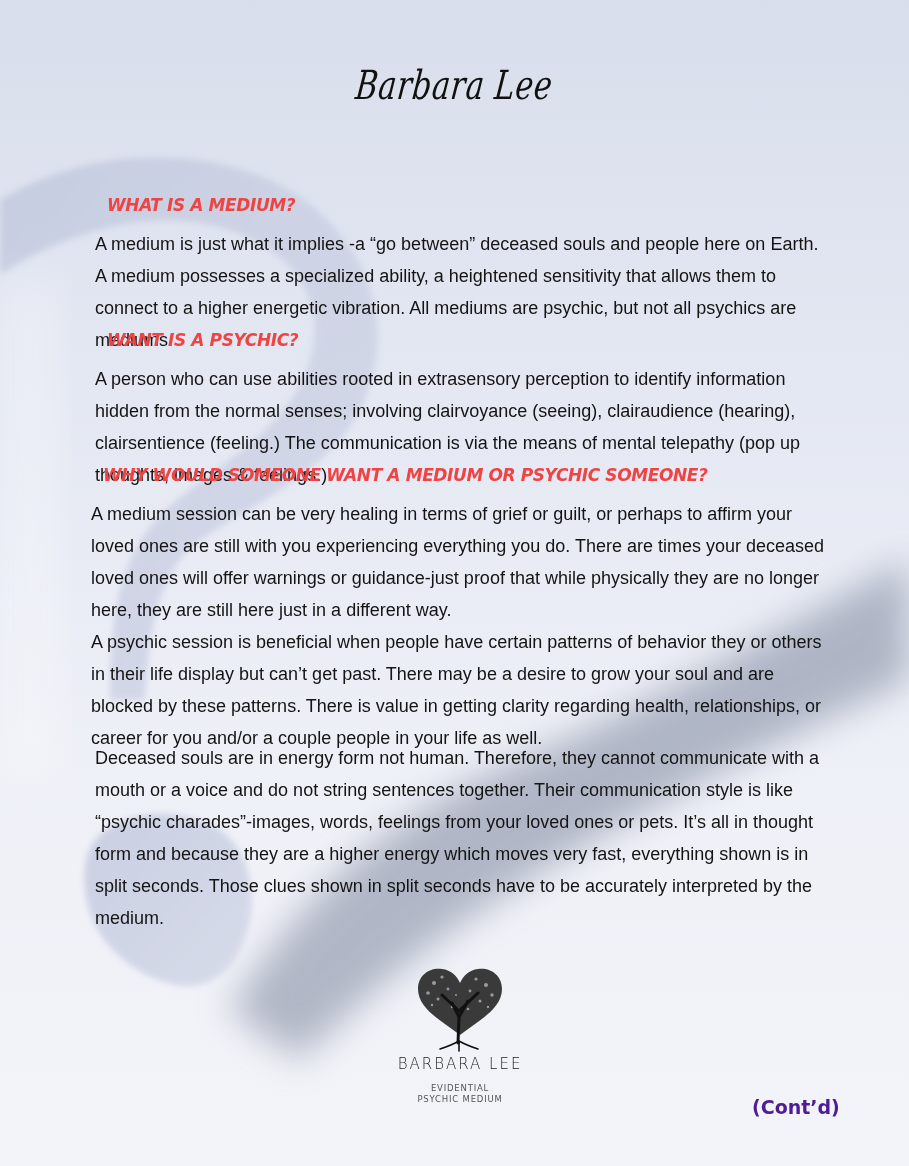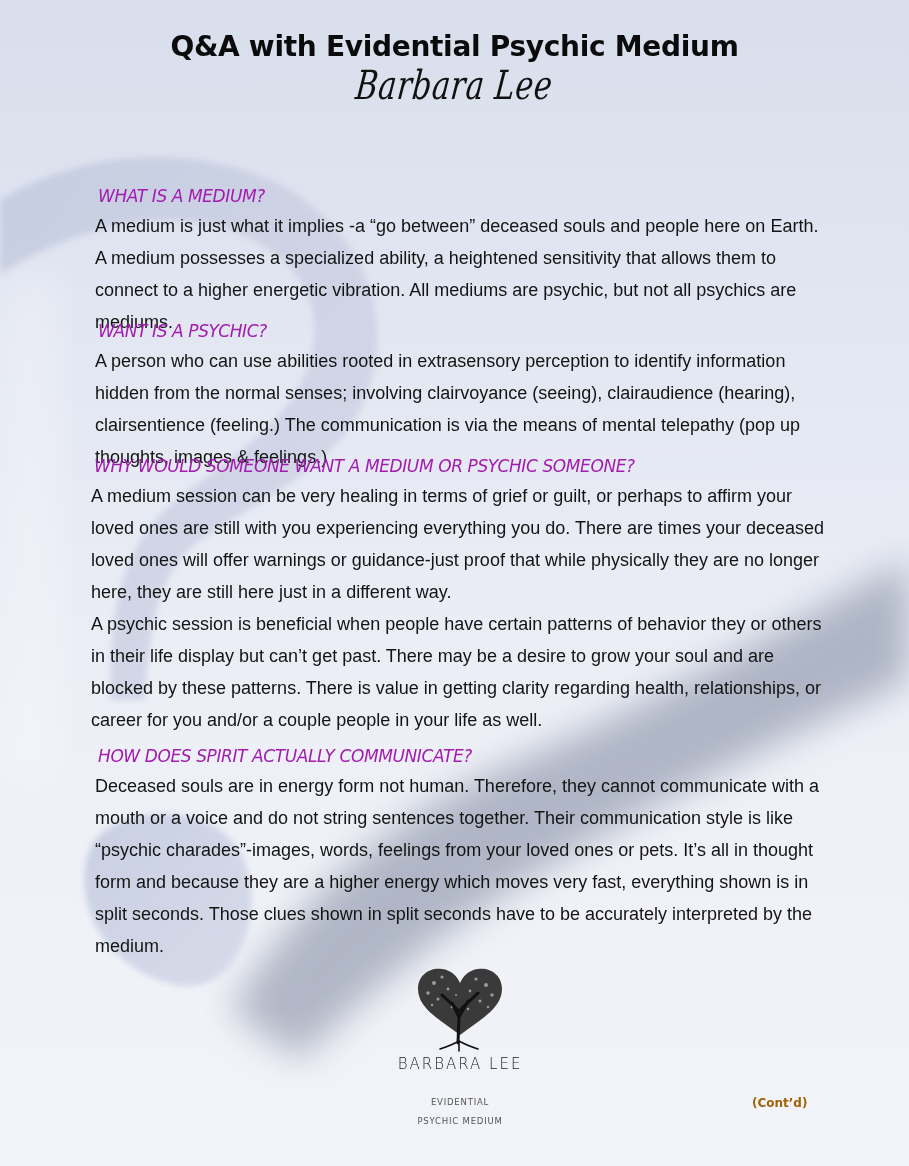--- a/index.html
+++ b/index.html
@@ -39,27 +39,27 @@
       letter-spacing: 1px;
       color: #111;
       transform: scaleX(0.75) skewX(-8deg);
       transform-origin: 454px 50%;
       font-weight: 300;
     }
 
     .section { position: absolute; width: 730px; }
     .q {
       font-family: "DejaVu Sans", sans-serif;
-      font-weight: normal;
+      font-weight: bold;
       font-style: italic;
       font-size: 17px;
       letter-spacing: -0.4px;
       line-height: 22px;
-      margin: 3px;
-      color: #a21caf;
+      margin: 12px;
+      color: #ef4444;
     }
     .a {
       font-family: "Liberation Sans", sans-serif;
       font-size: 18px;
       line-height: 32px;
       margin: 0;
       color: #141414;
     }
     .a + .a { }
 
@@ -82,30 +82,30 @@
       font-weight: 300;
       color: #222;
       margin-top: 2px;
     }
     .logo-sub {
       font-family: "DejaVu Sans", sans-serif;
       font-size: 8.5px;
       letter-spacing: 0.8px;
       color: #555;
       line-height: 11px;
-      margin-top: 24px;
+      margin-top: 10px;
     }
     .contd {
       position: absolute;
       top: 1096px;
       left: 752px;
       font-family: "DejaVu Sans", sans-serif;
       font-weight: bold;
-      font-size: 12px;
-      color: #a16207;
+      font-size: 19px;
+      color: #4c1d95;
     }
   </style>
 </head>
 <body>
 
 <svg class="bg-layer" width="909" height="1166" viewBox="0 0 909 1166">
   <defs>
     <filter id="blur1" x="-20%" y="-20%" width="140%" height="140%">
       <feGaussianBlur stdDeviation="18"></feGaussianBlur>
     </filter>
@@ -121,41 +121,39 @@
   <path d="M 230 1010 C 300 900, 380 820, 520 760 C 640 710, 760 640, 909 560 L 909 680 C 780 740, 660 800, 560 860 C 440 930, 360 1000, 300 1060 Z" fill="#7d869d" opacity="0.55" filter="url(#blur1)"></path>
 
   <path d="M 0 200 C 80 150, 200 140, 290 190 C 370 240, 400 330, 360 410 C 330 470, 260 500, 200 540 C 160 570, 150 620, 145 700 L 110 700 C 110 610, 120 555, 165 510 C 215 465, 290 430, 310 360 C 330 290, 280 240, 210 225 C 140 210, 60 235, 0 275 Z" fill="url(#qmfill)" opacity="0.85" filter="url(#blur2)"></path>
 
   <path d="M 95 840 C 120 810, 180 805, 220 830 C 255 855, 260 910, 240 950 C 225 980, 200 990, 175 985 C 130 975, 90 940, 85 890 C 83 870, 85 855, 95 840 Z" fill="url(#qmfill)" opacity="0.85" filter="url(#blur2)"></path>
 
   <rect x="0" y="280" width="60" height="500" fill="#ffffff" opacity="0.25" filter="url(#blur1)"></rect>
 </svg>
 
 <div class="content">
-  <div class="title">Q&amp;A with Evidential Psychic Medium</div>
   <div class="signature">Barbara Lee</div>
 
   <div class="section" id="s1">
     <p class="q">WHAT IS A MEDIUM?</p>
     <p class="a">A medium is just what it implies -a “go between” deceased souls and people here on Earth. A medium possesses a specialized ability, a heightened sensitivity that allows them to connect to a higher energetic vibration. All mediums are psychic, but not all psychics are mediums.</p>
   </div>
 
   <div class="section" id="s2">
     <p class="q">WANT IS A PSYCHIC?</p>
     <p class="a">A person who can use abilities rooted in extrasensory perception to identify information hidden from the normal senses; involving clairvoyance (seeing), clairaudience (hearing), clairsentience (feeling.) The communication is via the means of mental telepathy (pop up thoughts, images &amp; feelings.)</p>
   </div>
 
   <div class="section" id="s3">
     <p class="q">WHY WOULD SOMEONE WANT A MEDIUM OR PSYCHIC SOMEONE?</p>
     <p class="a">A medium session can be very healing in terms of grief or guilt, or perhaps to affirm your loved ones are still with you experiencing everything you do. There are times your deceased loved ones will offer warnings or guidance-just proof that while physically they are no longer here, they are still here just in a different way.</p>
     <p class="a">A psychic session is beneficial when people have certain patterns of behavior they or others in their life display but can’t get past. There may be a desire to grow your soul and are blocked by these patterns. There is value in getting clarity regarding health, relationships, or career for you and/or a couple people in your life as well.</p>
   </div>
 
   <div class="section" id="s4">
-    <p class="q">HOW DOES SPIRIT ACTUALLY COMMUNICATE?</p>
     <p class="a">Deceased souls are in energy form not human. Therefore, they cannot communicate with a mouth or a voice and do not string sentences together. Their communication style is like “psychic charades”-images, words, feelings from your loved ones or pets. It’s all in thought form and because they are a higher energy which moves very fast, everything shown is in split seconds. Those clues shown in split seconds have to be accurately interpreted by the medium.</p>
   </div>
 
   <div class="logo">
     <svg width="96" height="88" viewBox="0 0 96 88" style="display:block;margin:0 auto;">
 
       <path d="M48 70 C 30 56, 6 44, 6 24 C 6 10, 18 2, 30 4 C 39 5, 45 11, 48 18 C 51 11, 57 5, 66 4 C 78 2, 90 10, 90 24 C 90 44, 66 56, 48 70 Z" fill="#3a3a3a"></path>
 
       <g fill="#e8eaf1" opacity="0.55">
         <circle cx="22" cy="18" r="2"></circle>
@@ -174,17 +172,17 @@
           <circle cx="76" cy="42" r="1.2"></circle>
           <circle cx="44" cy="30" r="1"></circle>
       </g>
 
       <path d="M46 78 L 47 52 L 40 38 M 47 52 L 56 36 M 47 46 L 30 30 M 49 44 L 66 28" stroke="#111" stroke-width="3" fill="none" stroke-linecap="round"></path>
 
       <path d="M 47 76 C 40 80, 34 82, 28 84 M 47 76 C 54 80, 60 82, 66 84 M 47 76 L 47 86" stroke="#111" stroke-width="1.6" fill="none" stroke-linecap="round"></path>
     </svg>
     <div class="logo-name">BARBARA LEE</div>
     <div class="logo-sub">EVIDENTIAL</div>
-    <div class="logo-sub" style="margin-top:8px">PSYCHIC MEDIUM</div>
+    <div class="logo-sub" style="margin-top:0">PSYCHIC MEDIUM</div>
   </div>
 
   <div class="contd">(Cont’d)</div>
 </div>
 
 </body></html>

